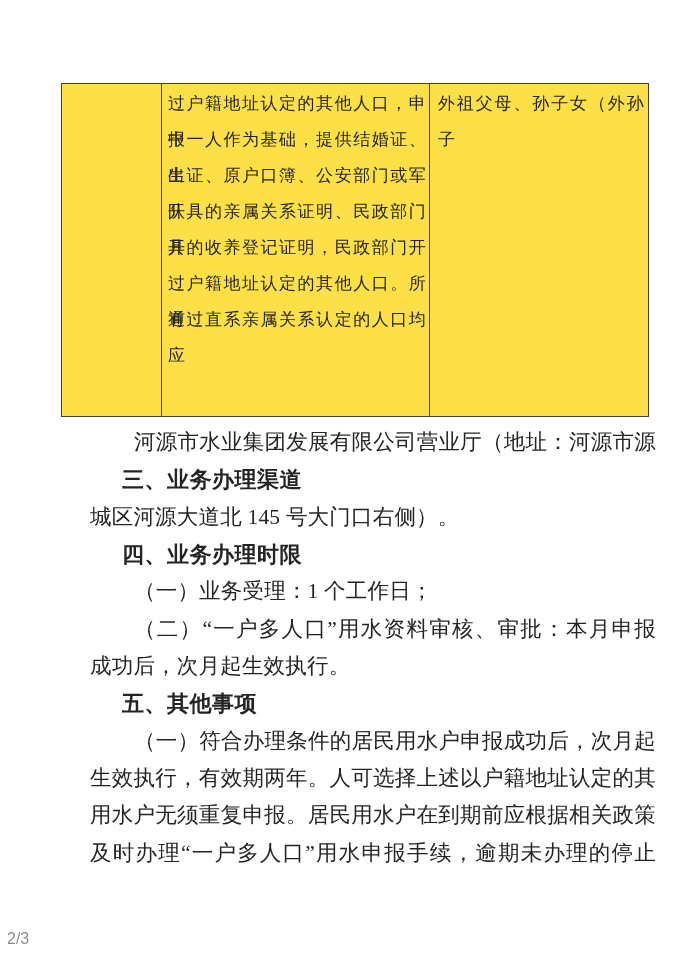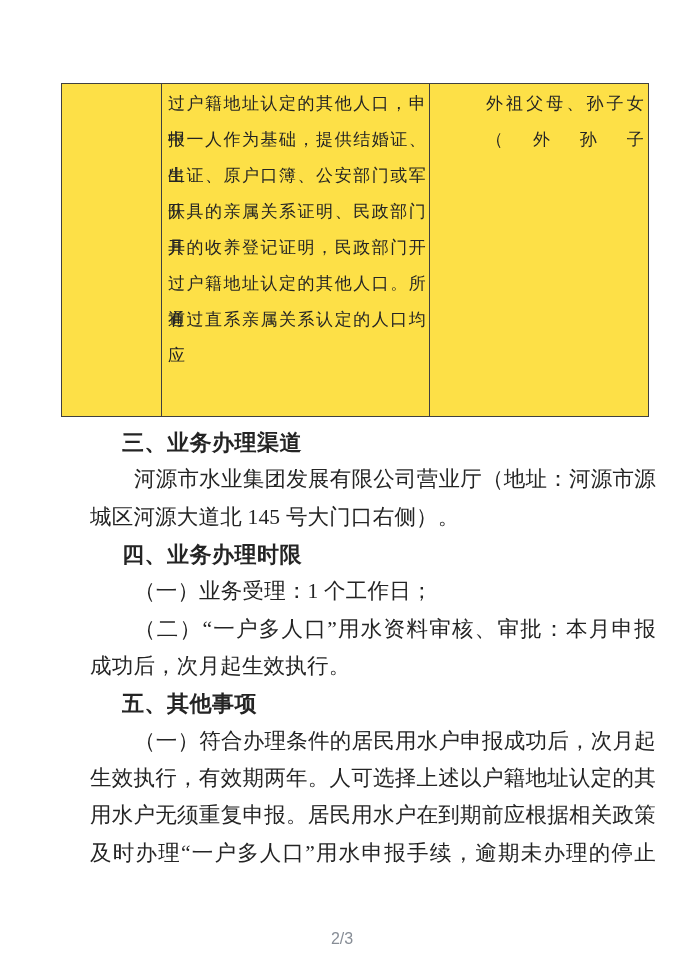--- a/index.html
+++ b/index.html
@@ -21,21 +21,21 @@
     width: 588px;
     height: 334px;
     border: 1px solid #404040;
     box-sizing: border-box;
     display: flex;
     background: #fde047;
   }
   .tcol { box-sizing: border-box; }
   .tcol-1 { width: 100px; border-right: 1px solid #404040; }
   .tcol-2 { width: 268px; border-right: 1px solid #404040; padding: 2px 3px 0 6px; }
-  .tcol-3 { flex: 1; padding: 2px 4px 0 8px; margin-left: 48px; }
+  .tcol-3 { flex: 1; padding: 2px 4px 0 8px; }
   .tline {
     font-size: 17px;
     line-height: 36px;
     height: 36px;
     letter-spacing: 0.3px;
   }
   .tline.just {
     text-align: justify;
     text-align-last: justify;
     text-justify: inter-character;
@@ -67,24 +67,25 @@
     padding-left: 32px;
     letter-spacing: 0.5px;
   }
 
   
   .pagenum {
     position: absolute;
     left: 0;
     right: 12px;
     top: 930px;
-    text-align: center;
+    text-align: left;
     font-family: "Liberation Sans", sans-serif;
     font-size: 16px;
     color: #878d96;
+    padding-left: 7px;
   }
 </style>
 </head>
 <body>
 
 <div class="page">
 
   <div class="doc-table">
     <div class="tcol tcol-1"></div>
     <div class="tcol tcol-2">
@@ -95,22 +96,22 @@
       <div class="tline just">具的收养登记证明，民政部门开</div>
       <div class="tline just">过户籍地址认定的其他人口。所有</div>
       <div class="tline just">通过直系亲属关系认定的人口均应</div>
     </div>
     <div class="tcol tcol-3">
       <div class="tline just">外祖父母、孙子女（外孙子</div>
     </div>
   </div>
 
   <div class="doc-body">
+    <div class="bline just indent">河源市水业集团发展有限公司营业厅（地址：河源市源</div>
     <div class="bline heading">三、业务办理渠道</div>
-    <div class="bline just indent">河源市水业集团发展有限公司营业厅（地址：河源市源</div>
     <div class="bline">城区河源大道北 145 号大门口右侧）。</div>
 
     <div class="bline heading">四、业务办理时限</div>
     <div class="bline indent">（一）业务受理：1 个工作日；</div>
     <div class="bline just indent">（二）“一户多人口”用水资料审核、审批：本月申报</div>
     <div class="bline">成功后，次月起生效执行。</div>
 
     <div class="bline heading">五、其他事项</div>
     <div class="bline just indent">（一）符合办理条件的居民用水户申报成功后，次月起</div>
     <div class="bline just">生效执行，有效期两年。人可选择上述以户籍地址认定的其</div>

